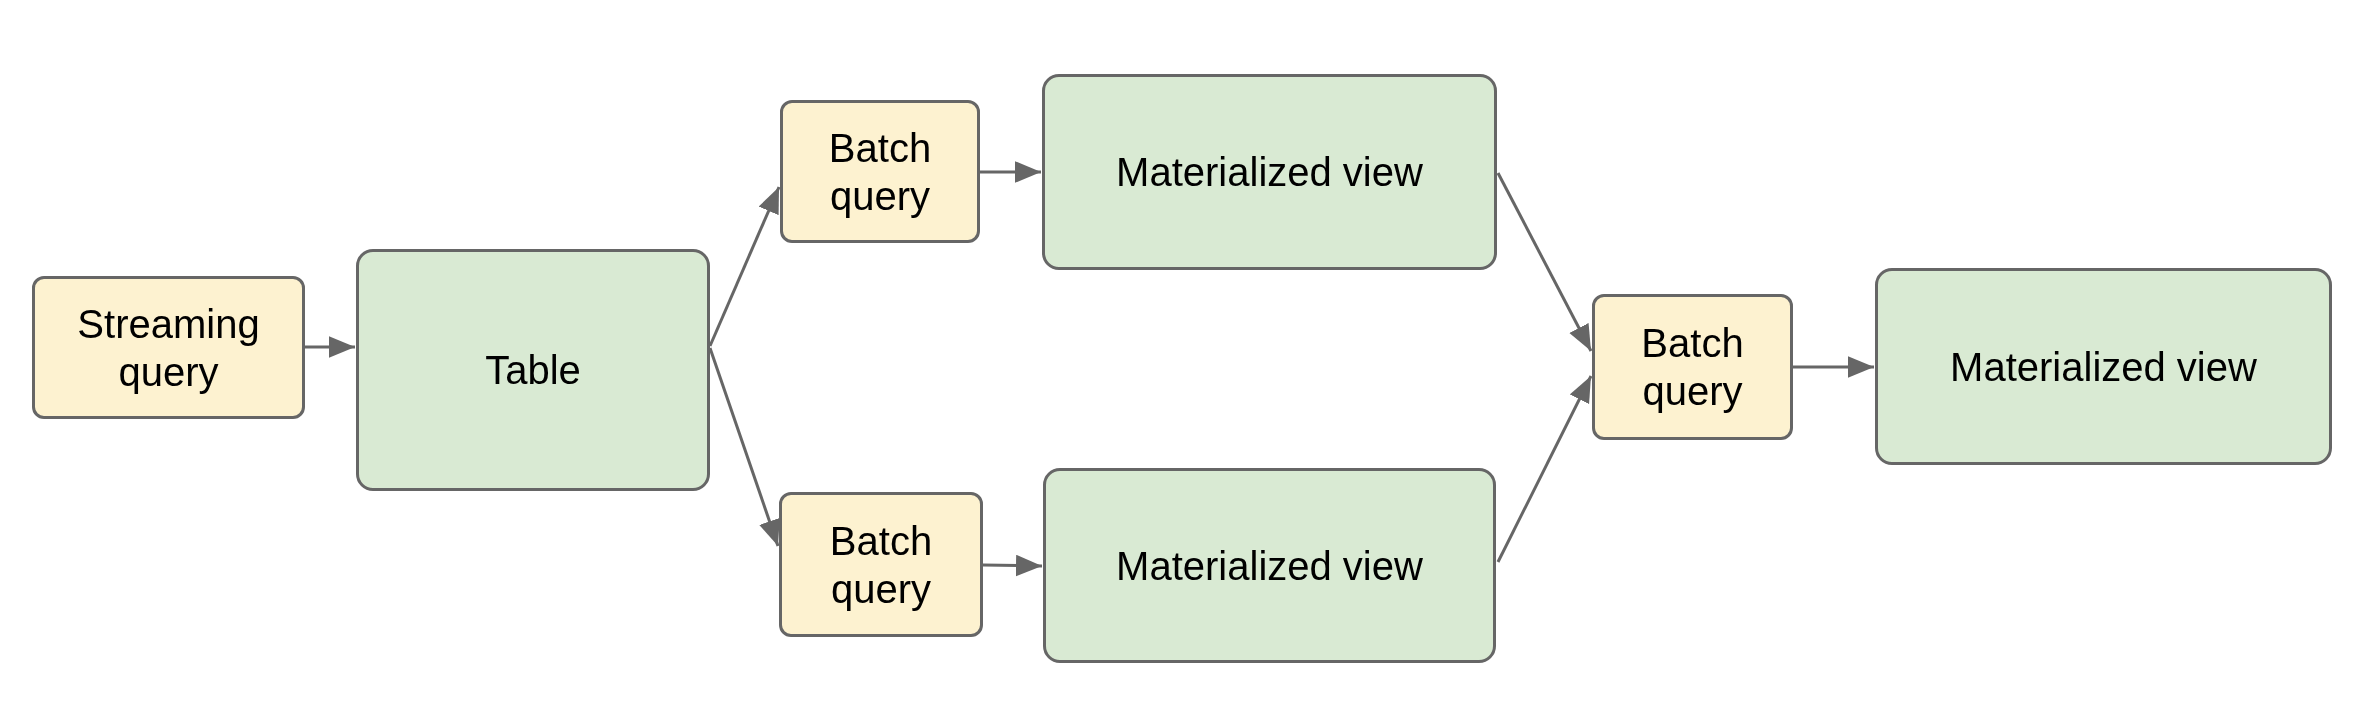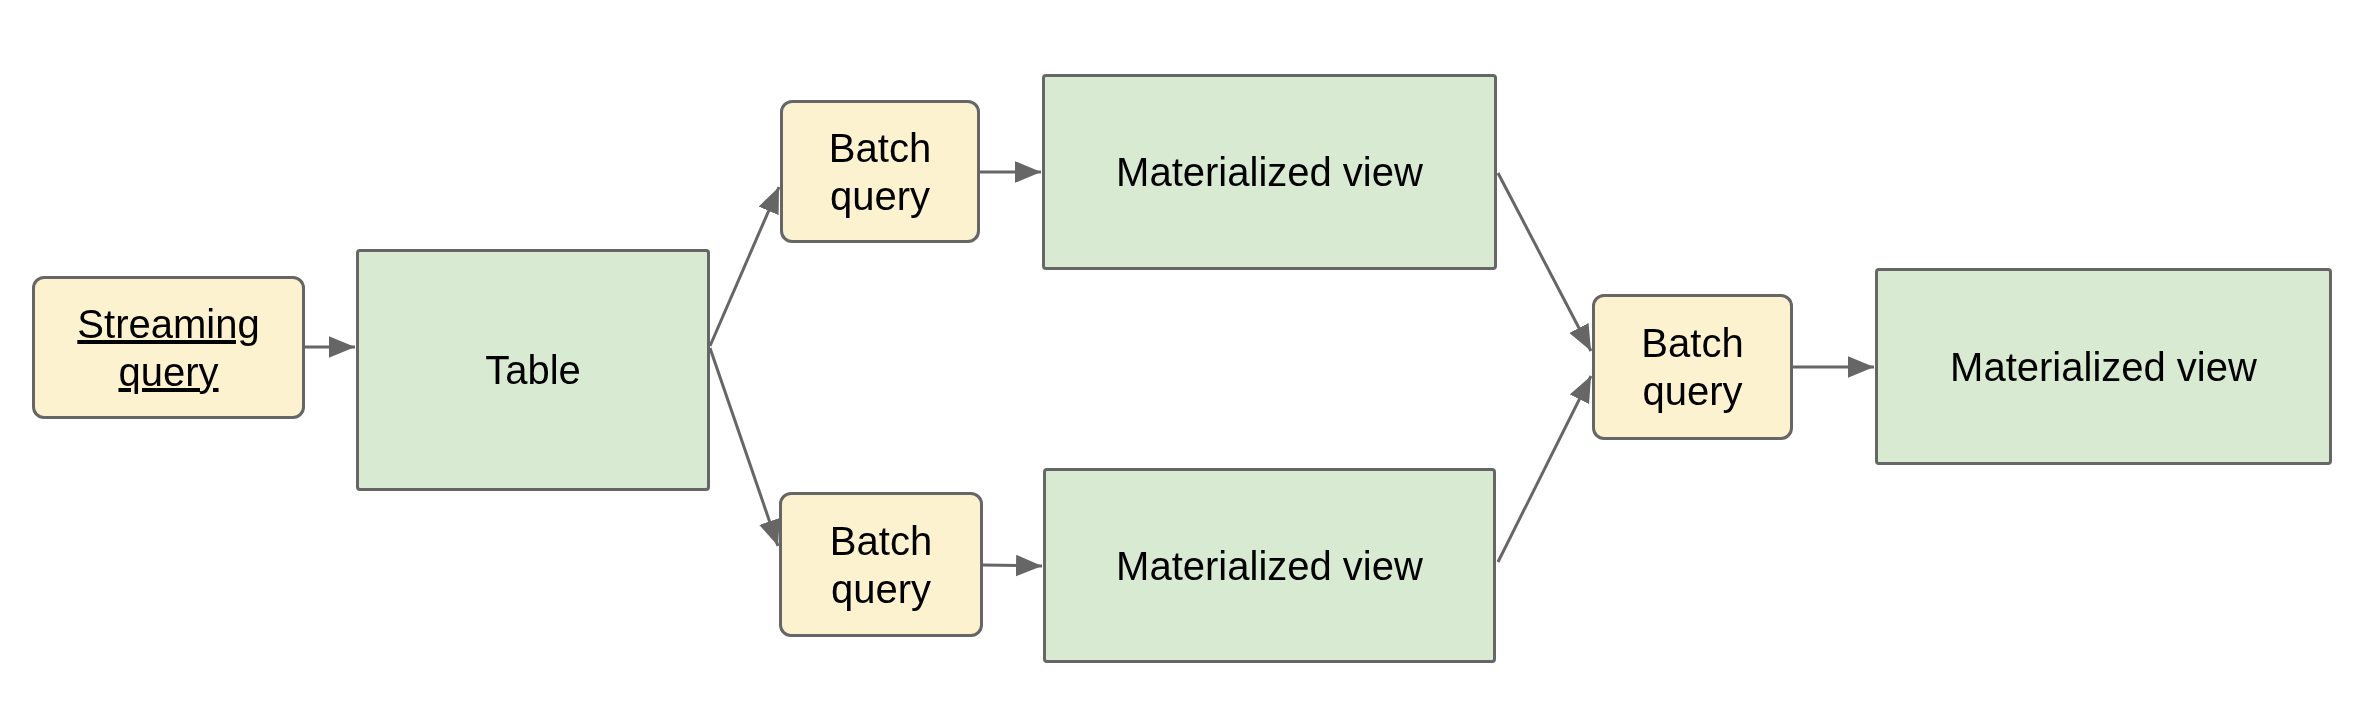--- a/index.html
+++ b/index.html
@@ -24,24 +24,24 @@
     align-items: center;
     justify-content: center;
     text-align: center;
     border: 3px solid #666666;
     color: #000000;
     font-size: 40px;
     line-height: 1.2;
     padding: 0 10px;
   }
   .node.query { background: #fdf2d0; border-radius: 12px; }
-  .node.view  { background: #d9ead3; border-radius: 4px; }
+  .node.view  { background: #d9ead3; border-radius: 17px; }
 
   
-  #n-streaming   { left: 32px;   top: 276px; width: 273px; height: 143px; text-decoration: underline; }
+  #n-streaming   { left: 32px;   top: 276px; width: 273px; height: 143px; }
   #n-table       { left: 356px;  top: 249px; width: 354px; height: 242px; }
   #n-batch-top   { left: 780px;  top: 100px; width: 200px; height: 143px; }
   #n-mv-top      { left: 1042px; top: 74px;  width: 455px; height: 196px; }
   #n-batch-bot   { left: 779px;  top: 492px; width: 204px; height: 145px; }
   #n-mv-bot      { left: 1043px; top: 468px; width: 453px; height: 195px; }
   #n-batch-right { left: 1592px; top: 294px; width: 201px; height: 146px; }
   #n-mv-right    { left: 1875px; top: 268px; width: 457px; height: 197px; }
 </style>
 </head>
 <body>

